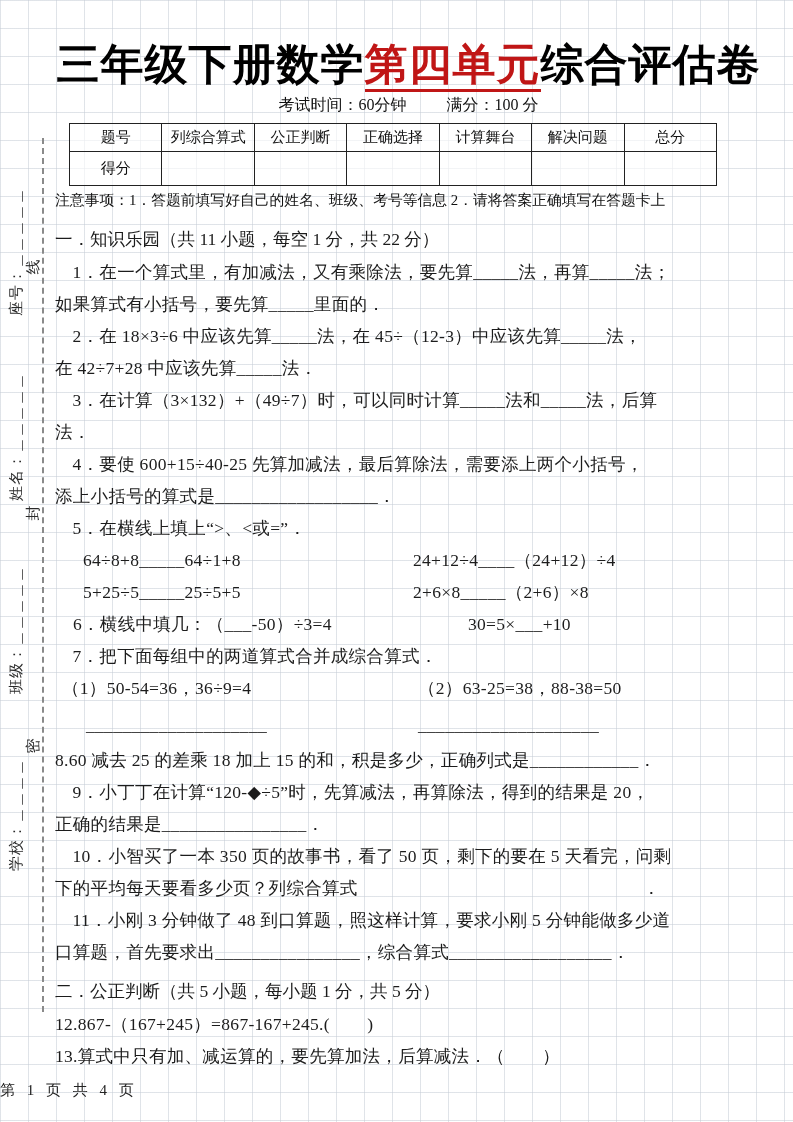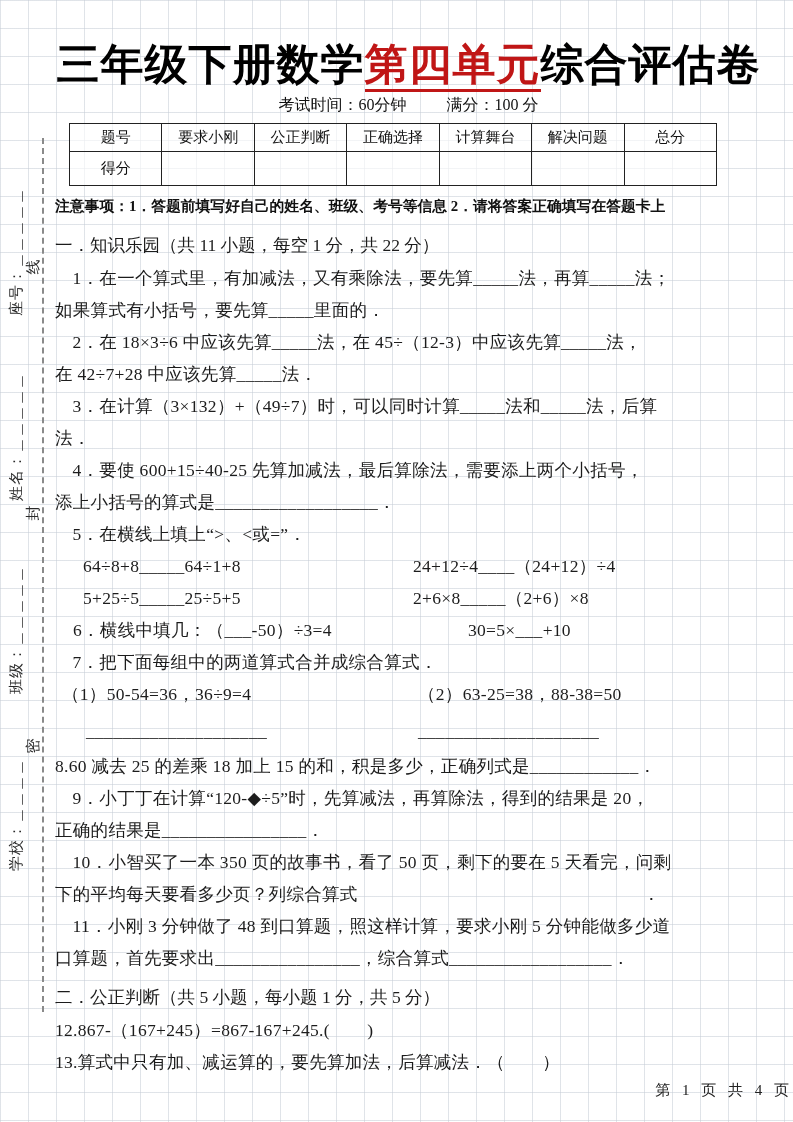--- a/index.html
+++ b/index.html
@@ -44,34 +44,34 @@
   }
   table.score{
     border-collapse:collapse;margin:7px 0 0 14px;width:648px;table-layout:fixed;
     background:rgba(255,255,255,0.6);
   }
   table.score td{
     border:1.5px solid #222;font-size:15px;text-align:center;color:#111;
     height:27px;padding:0;
   }
   table.score tr.score-row td{height:33px;}
-  .notice{font-size:14.8px;margin-top:11px;white-space:pre-wrap;color:#111;font-weight:bold;}
+  .notice{font-size:14.8px;margin-top:5px;white-space:pre-wrap;color:#111;}
   .sec-heading{font-size:17.5px;margin-top:12px;line-height:34px;white-space:pre-wrap;}
   p.line{margin:0;font-size:17.5px;line-height:32px;white-space:pre-wrap;letter-spacing:0.3px;}
   p.indent{text-indent:1em;}
   .pair-row{display:flex;font-size:17.5px;line-height:32px;white-space:pre-wrap;letter-spacing:0.3px;}
   .pair-row .cell-l{flex:0 0 358px;box-sizing:border-box;padding-left:28px;}
   .pair-row.q6 .cell-l{flex:0 0 413px;padding-left:18px;}
   .pair-row.q7 .cell-l{flex:0 0 363px;padding-left:7px;}
   .pair-row.blanks{margin:5px 0 3px 0;}
   .pair-row.blanks .cell-l{flex:0 0 363px;padding-left:31px;}
   .sec2-gap{margin-top:6px;}
   .q13-line{margin-top:10px;}
   .footer{
-    position:absolute;left:0;bottom:22px;width:100%;text-align:right;
+    position:absolute;left:0;bottom:22px;width:100%;text-align:left;
     font-size:15px;letter-spacing:4px;color:#222;
   }
 </style>
 </head>
 <body>
 
 <div class="page">
 
   <div class="margin-strip">
     <div class="seal-dashes"></div>
@@ -90,21 +90,21 @@
 
     <div class="meta-line">
       <span>考试时间：60分钟</span>
       <span>满分：100 分</span>
     </div>
 
     <table class="score">
       <tbody>
           <tr>
         <td>题号</td>
-        <td>要求小刚</td>
+        <td>列综合算式</td>
         <td>公正判断</td>
         <td>正确选择</td>
         <td>计算舞台</td>
         <td>解决问题</td>
         <td>总分</td>
       </tr>
       <tr class="score-row">
         <td>得分</td>
         <td></td>
         <td></td>

